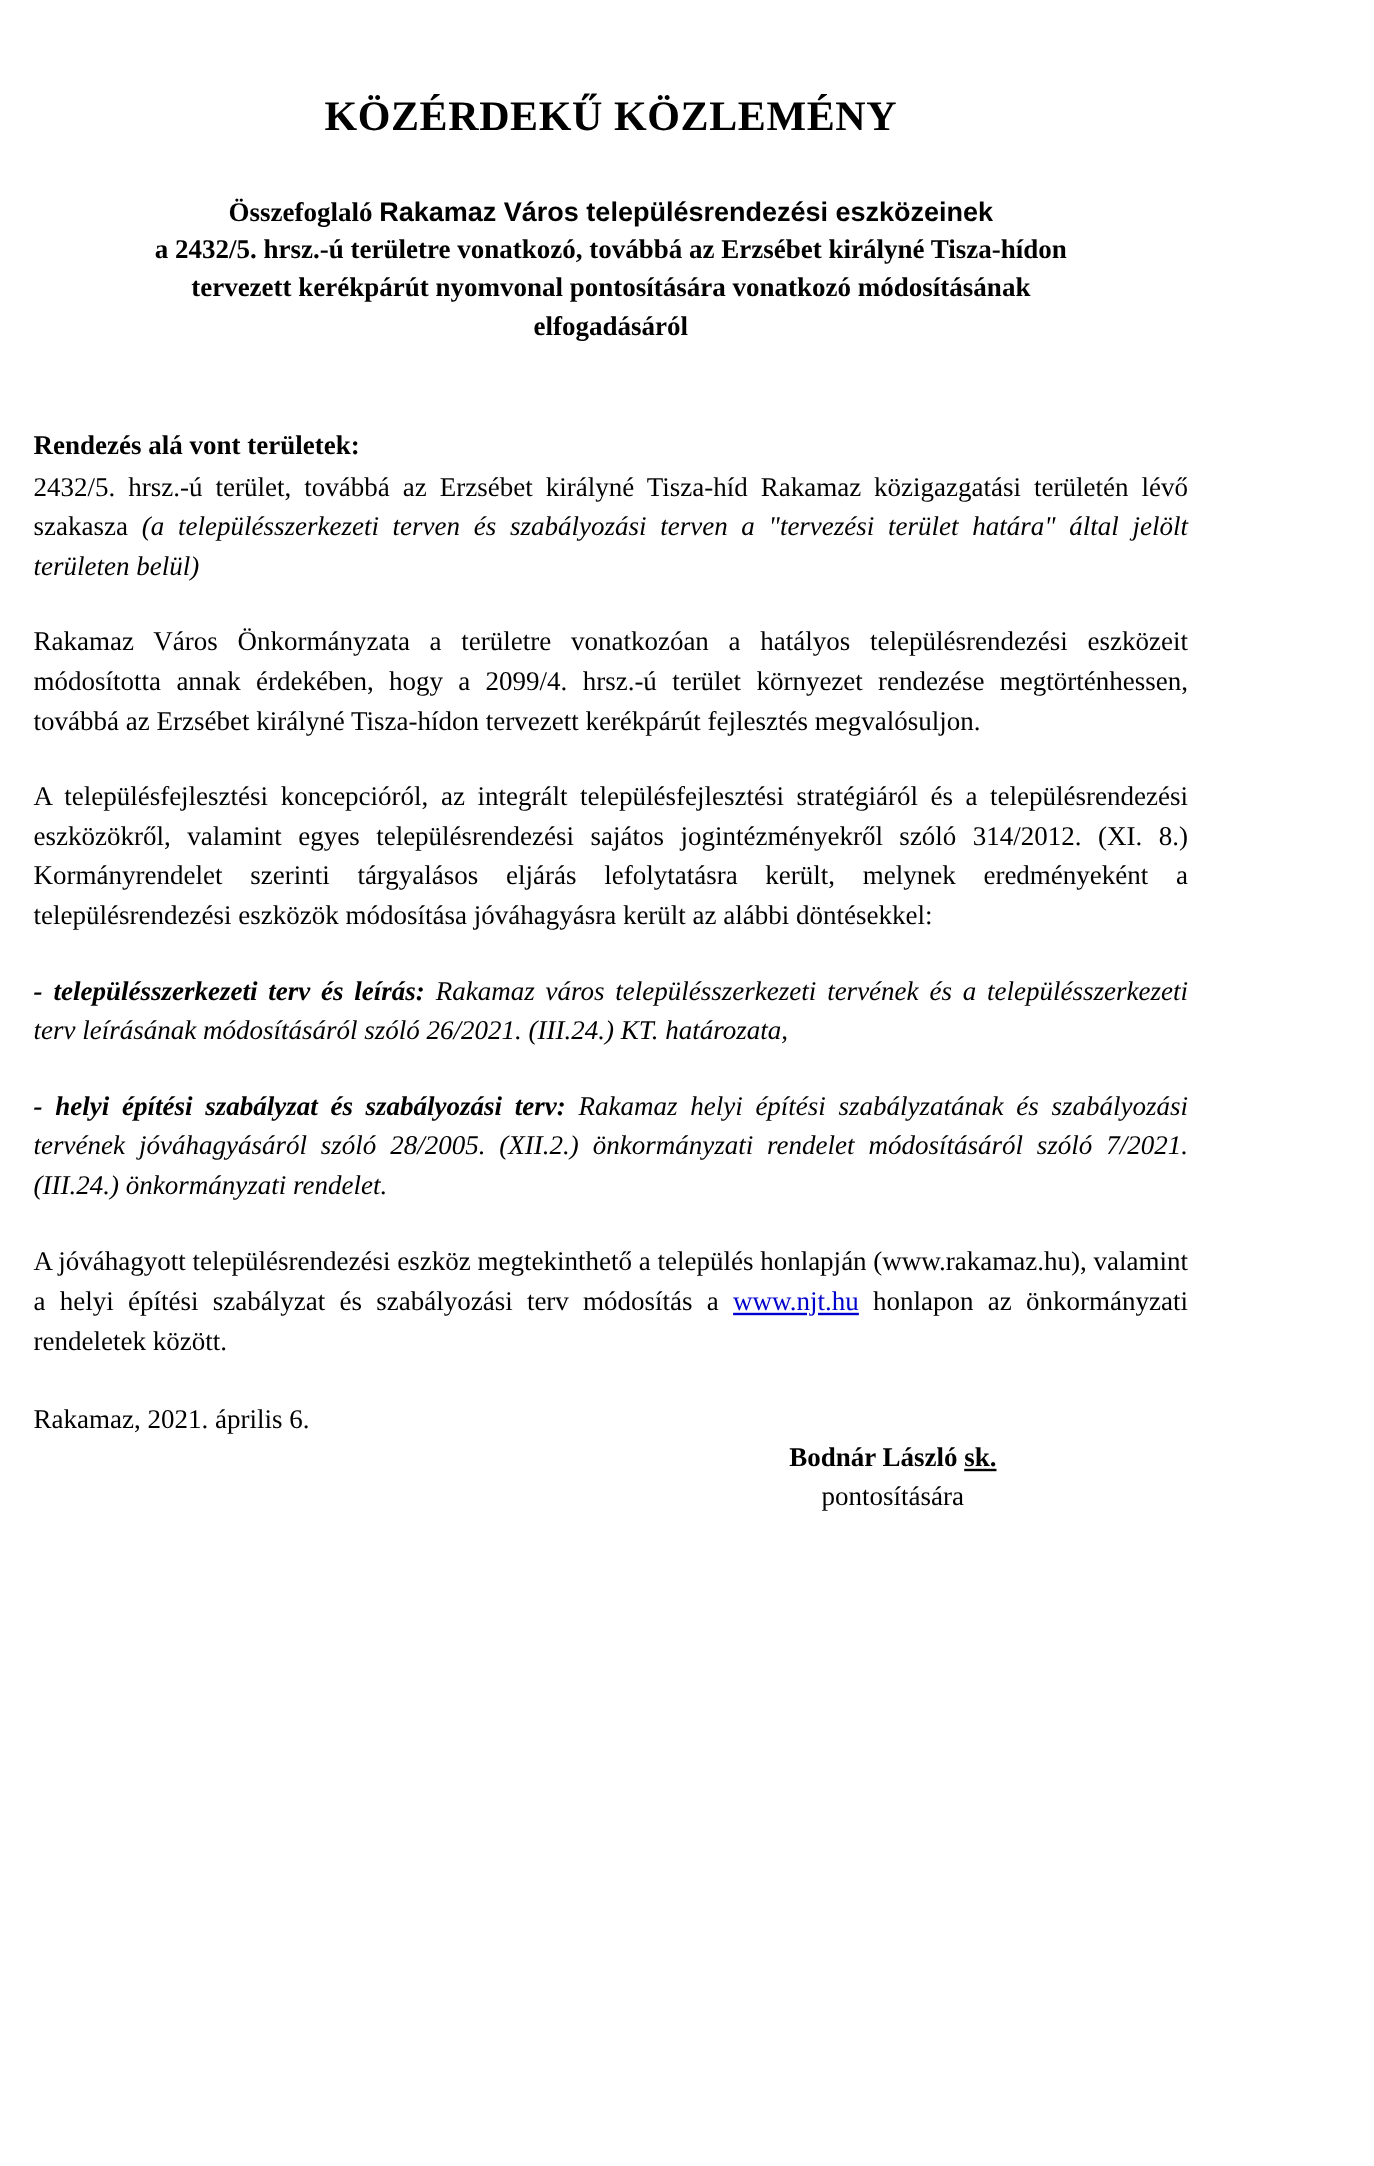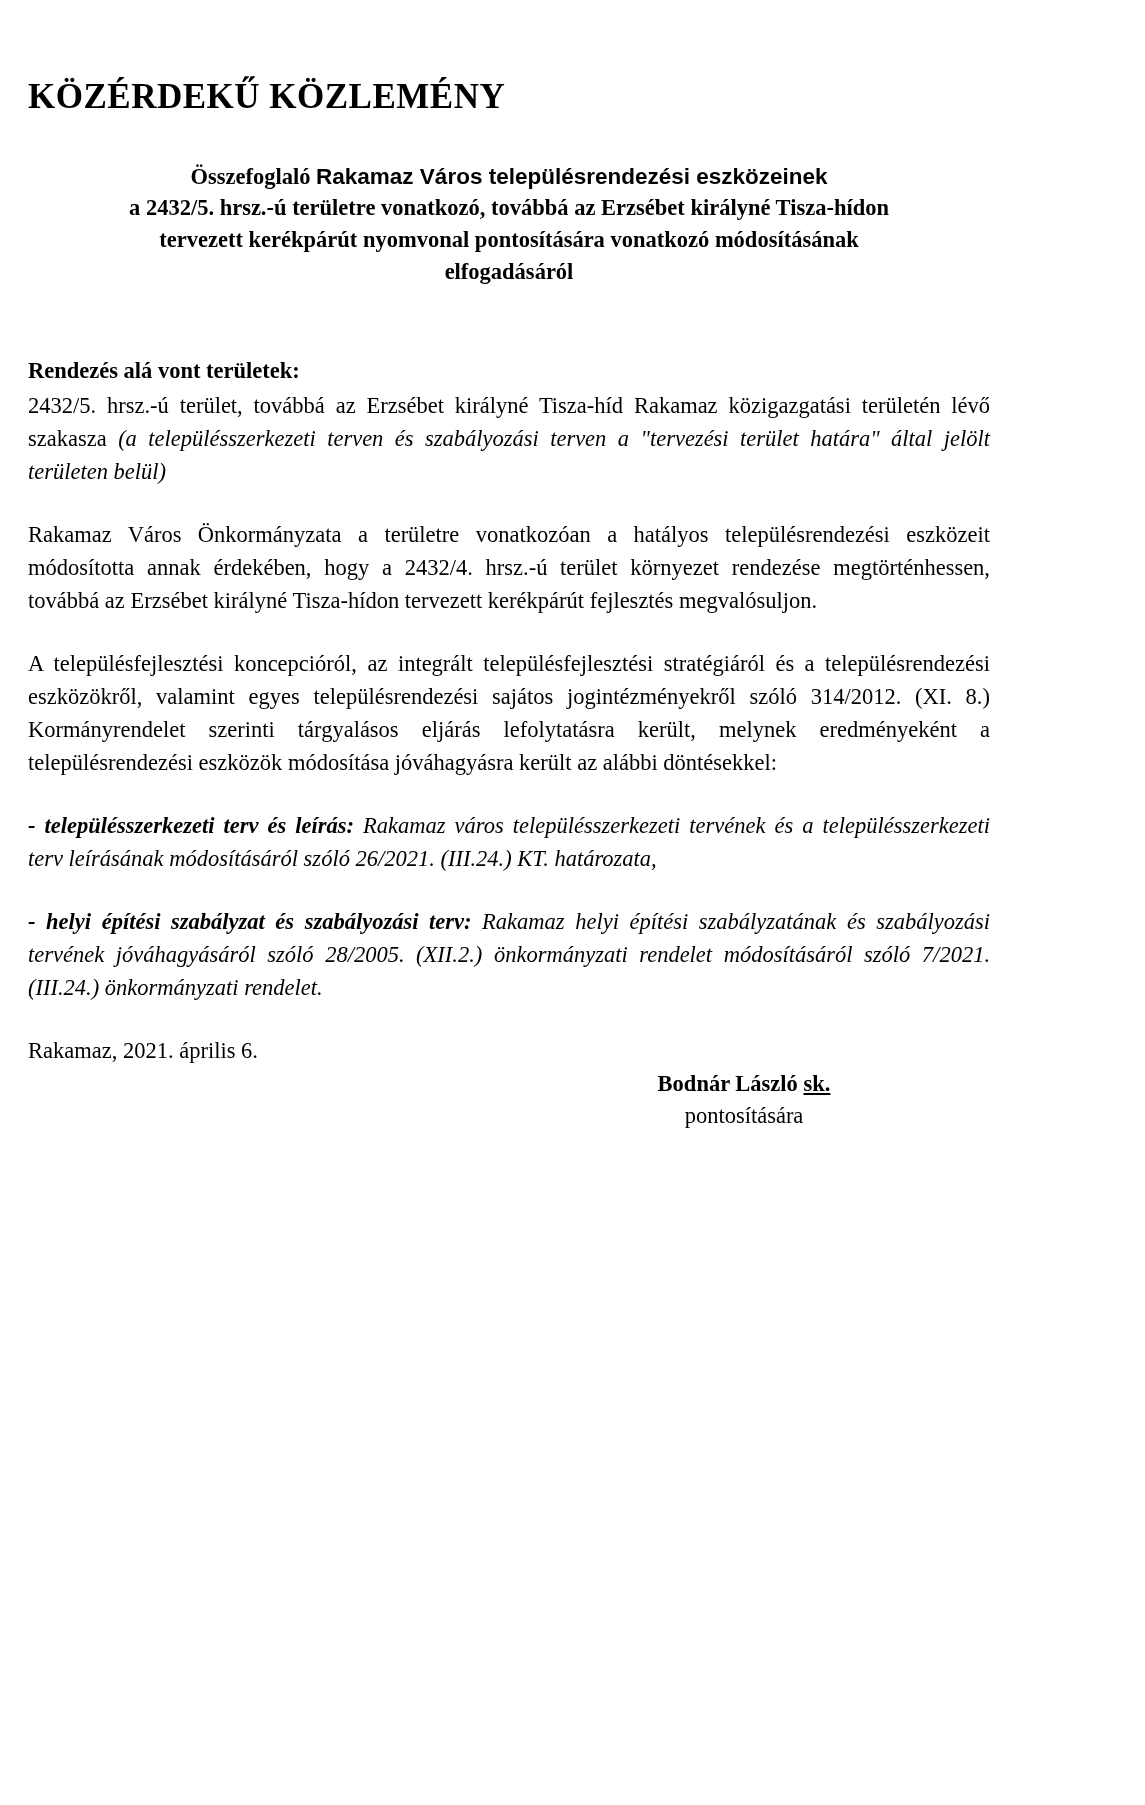--- a/index.html
+++ b/index.html
@@ -22,21 +22,21 @@
     box-sizing: border-box;
     padding: 78px 155px 0 28px;
   }
   .sheet {
     width: 962px;
     margin: 0 auto;
   }
 
   
   .doc-title {
-    text-align: left;
+    text-align: center;
     font-size: 35px;
     font-weight: bold;
     letter-spacing: 0.5px;
     margin: 0 0 44px 0;
     line-height: 1.1;
   }
 
   
   .subtitle-block {
     text-align: center;
@@ -108,28 +108,29 @@
       </span>
       <span class="line st-bold">a 2432/5. hrsz.-ú területre vonatkozó, továbbá az Erzsébet királyné Tisza-hídon</span>
       <span class="line st-bold">tervezett kerékpárút nyomvonal pontosítására vonatkozó módosításának</span>
       <span class="line st-bold">elfogadásáról</span>
     </div>
 
     <div class="section-heading">Rendezés alá vont területek:</div>
 
     <p class="body"><span>2432/5. hrsz.-ú terület, továbbá az Erzsébet királyné Tisza-híd Rakamaz közigazgatási területén lévő szakasza </span><span class="it">(a településszerkezeti terven és szabályozási terven a "tervezési terület határa" által jelölt területen belül)</span></p>
 
-    <p class="body">Rakamaz Város Önkormányzata a területre vonatkozóan a hatályos településrendezési eszközeit módosította annak érdekében, hogy a 2432/4. hrsz.-ú terület környezet rendezése megtörténhessen, továbbá az Erzsébet királyné Tisza-hídon tervezett kerékpárút fejlesztés megvalósuljon.</p>
+    <p class="body">Rakamaz Város Önkormányzata a területre vonatkozóan a hatályos településrendezési eszközeit módosította annak érdekében, hogy a 2099/4. hrsz.-ú terület környezet rendezése megtörténhessen, továbbá az Erzsébet királyné Tisza-hídon tervezett kerékpárút fejlesztés megvalósuljon.</p>
 
     <p class="body">A településfejlesztési koncepcióról, az integrált településfejlesztési stratégiáról és a településrendezési eszközökről, valamint egyes településrendezési sajátos jogintézményekről szóló 314/2012. (XI. 8.) Kormányrendelet szerinti tárgyalásos eljárás lefolytatásra került, melynek eredményeként a településrendezési eszközök módosítása jóváhagyásra került az alábbi döntésekkel:</p>
 
     <p class="body"><span class="bi">- településszerkezeti terv és leírás:</span><span class="it"> Rakamaz város településszerkezeti tervének és a településszerkezeti terv leírásának módosításáról szóló 26/2021. (III.24.) KT. határozata,</span></p>
 
     <p class="body"><span class="bi">- helyi építési szabályzat és szabályozási terv:</span><span class="it"> Rakamaz helyi építési szabályzatának és szabályozási tervének jóváhagyásáról szóló 28/2005. (XII.2.) önkormányzati rendelet módosításáról szóló 7/2021. (III.24.) önkormányzati rendelet.</span></p>
 
+    <p class="body gap-lg"><span>A jóváhagyott településrendezési eszköz megtekinthető a település honlapján (www.rakamaz.hu), valamint a helyi építési szabályzat és szabályozási terv módosítás a </span><a class="link" href="#">www.njt.hu</a><span> honlapon az önkormányzati rendeletek között.</span></p>
 
     <p class="date">Rakamaz, 2021. április 6.</p>
 
     <div class="signature">
       <span class="sig-name"><span>Bodnár László </span><span class="underline-sk">sk.</span></span>
       <span class="sig-role">pontosítására</span>
     </div>
 
   </div>
 </div>

